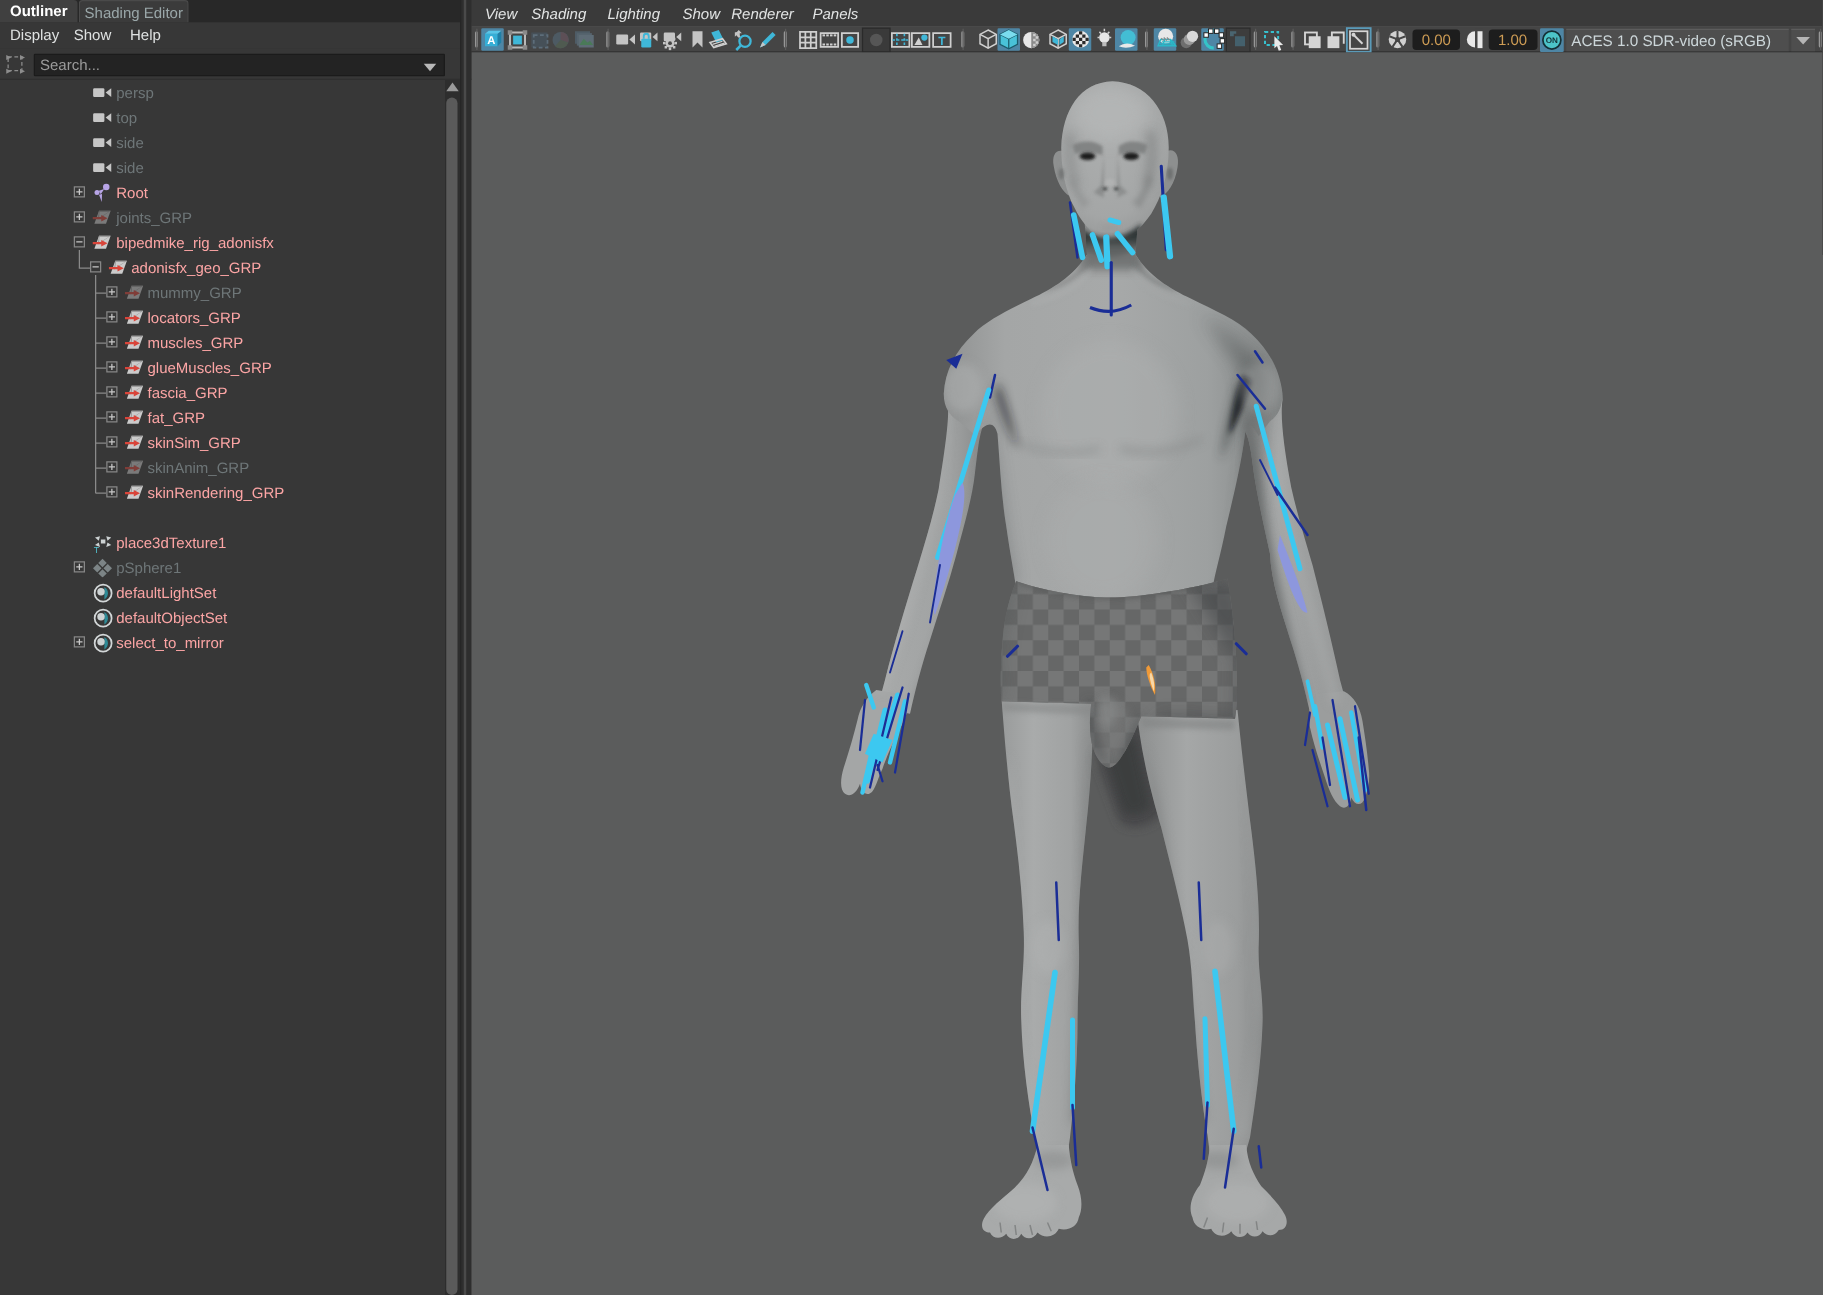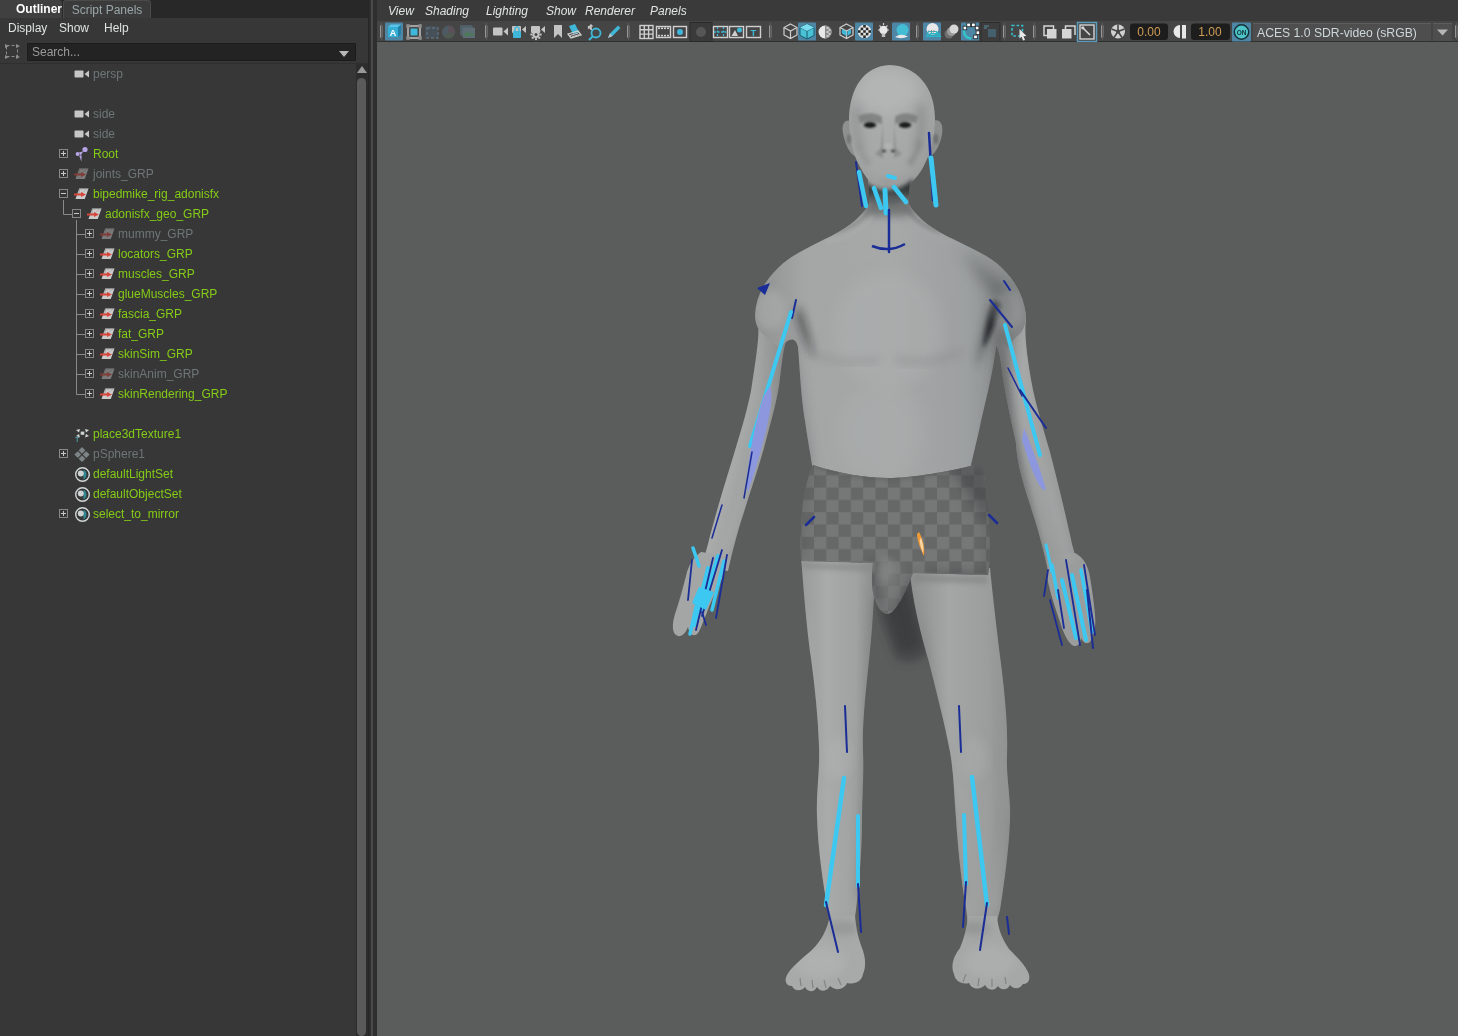--- a/index.html
+++ b/index.html
@@ -4,31 +4,31 @@
 <style>
   * { margin:0; padding:0; box-sizing:border-box; }
   html,body { width:1458px; height:1036px; overflow:hidden; background:#373737;
     font-family:"Liberation Sans", sans-serif; }
   #root { position:relative; width:1458px; height:1036px; }
 
   
   #left { position:absolute; left:0; top:0; width:377px; height:1036px; background:#373737; }
   #tabbar { position:absolute; left:0; top:0; width:377px; height:18px; background:#282828; }
   .tab { position:absolute; top:0; height:18px; font-size:12px; line-height:18px; text-align:center; }
-  #tab-outliner { left:0; width:62px; background:#404040; color:#ffffff; font-weight:bold; border-top-right-radius:3px;text-align:right; }
+  #tab-outliner { left:0; width:62px; background:#404040; color:#ffffff; font-weight:bold; border-top-right-radius:3px; }
   #tab-script { left:63px; width:88px; background:#3b3b3b; color:#9aa7a9; border-top-left-radius:3px; border-top-right-radius:3px; border:1px solid #4a4a4a; border-bottom:none; }
   #menurow { position:absolute; left:0; top:18px; width:377px; height:21px; background:#373737; color:#dfe2e2; font-size:12px; }
   #menurow span { position:absolute; top:3px; }
   #searchrow { position:absolute; left:0; top:39px; width:377px; height:25px; background:#373737; border-bottom:1px solid #2f2f2f; }
   #searchbox { position:absolute; left:27px; top:4px; width:329px; height:18px; background:#232323; border:1px solid #1b1b1b; border-radius:1px; color:#9b9b9b; font-size:12px; line-height:17px; padding-left:4px; }
   #searcharrow { position:absolute; right:6px; top:7px; width:0; height:0; border-left:5px solid transparent; border-right:5px solid transparent; border-top:6px solid #b8b8b8; }
 
   
   #tree { position:absolute; left:0; top:64px; width:356px; height:972px;margin-left:38px; }
-  .row { position:absolute; left:0; width:356px; height:20px; font-size:12px; color:#84cc16; }
+  .row { position:absolute; left:0; width:356px; height:20px; font-size:12px; color:#fca5a5; }
   .row .lbl { position:absolute; top:3px; }
   .dim { color:#6e7678; }
   .ebox { position:absolute; width:9px; height:9px; top:5px; border:1px solid #878787; background:#373737; }
   .ebox:before { content:""; position:absolute; left:1px; top:3px; width:5px; height:1px; background:#c8c8c8; }
   .ebox.plus:after { content:""; position:absolute; left:3px; top:1px; width:1px; height:5px; background:#c8c8c8; }
   .icon { position:absolute; top:2px; }
 
   
   #scroll { position:absolute; left:356px; top:64px; width:12px; height:972px; background:#2d2d2d; }
   #scroll .up { position:absolute; left:1px; top:2px; width:0; height:0; border-left:5px solid transparent; border-right:5px solid transparent; border-bottom:7px solid #999; }
@@ -482,21 +482,21 @@
             <path d="M 966 882 L 963 927" stroke="#1a2d96" stroke-width="2" stroke-linecap="round"></path>
             <path d="M 1007 917 L 1009 934" stroke="#1a2d96" stroke-width="2" stroke-linecap="round"></path>
           </g>
         </svg>
       </div>
   </div>
 
   <div id="left">
     <div id="tabbar">
       <div class="tab" id="tab-outliner">Outliner</div>
-      <div class="tab" id="tab-script">Script Panels</div>
+      <div class="tab" id="tab-script">Shading Editor</div>
     </div>
     <div id="menurow">
       <span style="left:8px">Display</span>
       <span style="left:59px">Show</span>
       <span style="left:104px">Help</span>
     </div>
     <div id="searchrow">
       <svg style="position:absolute;left:4px;top:4px" width="17" height="17" viewBox="0 0 17 17">
         <g stroke="#8d8d8d" fill="none" stroke-dasharray="3 2">
           <rect x="2.5" y="2.5" width="11" height="11"></rect>
@@ -526,20 +526,27 @@
 <path d="M38.5 330.5 L47 330.5"></path>
 </g>
         </svg>
 <div class="row dim" style="top:0px">
           <div class="icon" style="left:36px"><svg width="16" height="16" viewBox="0 0 16 16">
               <rect x="0.5" y="4.5" width="9" height="7" rx="1" fill="#c6c6c6"></rect>
               <path d="M15 4.5 L10.5 8 L15 11.5 Z" fill="#c6c6c6"></path>
             </svg></div>
           <span class="lbl" style="left:55px">persp</span>
         </div>
+<div class="row dim" style="top:20px">
+          <div class="icon" style="left:36px"><svg width="16" height="16" viewBox="0 0 16 16">
+              <rect x="0.5" y="4.5" width="9" height="7" rx="1" fill="#c6c6c6"></rect>
+              <path d="M15 4.5 L10.5 8 L15 11.5 Z" fill="#c6c6c6"></path>
+            </svg></div>
+          <span class="lbl" style="left:55px">top</span>
+        </div>
 <div class="row dim" style="top:40px">
           <div class="icon" style="left:36px"><svg width="16" height="16" viewBox="0 0 16 16">
               <rect x="0.5" y="4.5" width="9" height="7" rx="1" fill="#c6c6c6"></rect>
               <path d="M15 4.5 L10.5 8 L15 11.5 Z" fill="#c6c6c6"></path>
             </svg></div>
           <span class="lbl" style="left:55px">side</span>
         </div>
 <div class="row dim" style="top:60px">
           <div class="icon" style="left:36px"><svg width="16" height="16" viewBox="0 0 16 16">
               <rect x="0.5" y="4.5" width="9" height="7" rx="1" fill="#c6c6c6"></rect>

